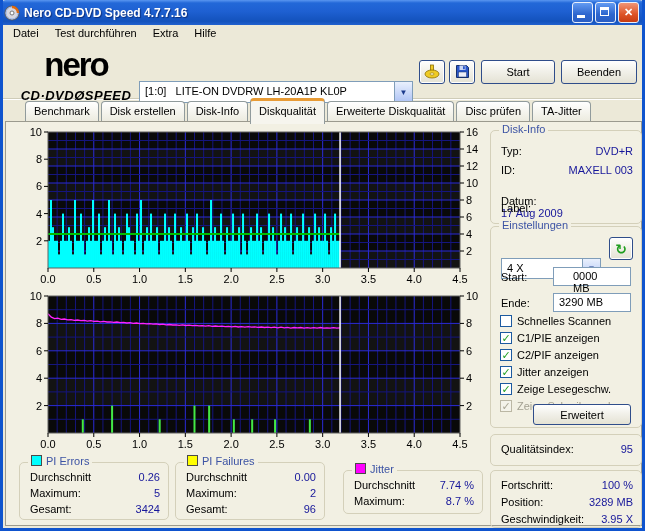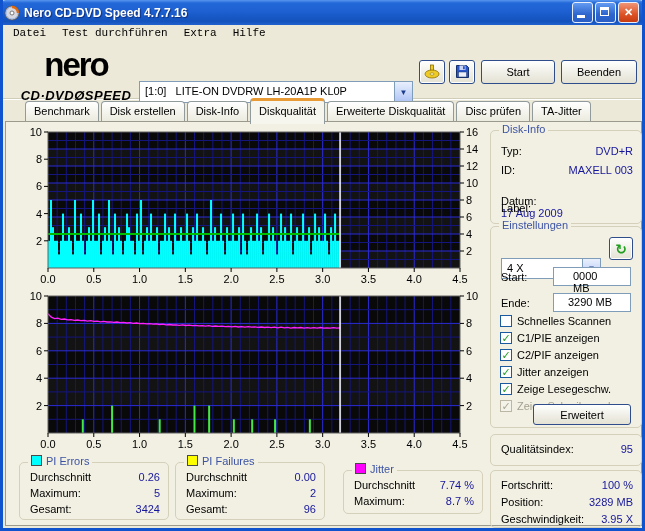--- a/index.html
+++ b/index.html
@@ -14,21 +14,21 @@
     white-space:nowrap;overflow:hidden;}
   .appicon{width:16px;height:16px;display:inline-block;}
   .winbtns{display:flex;gap:2px;margin-right:2px;}
   .wbtn{width:21px;height:21px;border-radius:3px;border:1px solid #E9F0FC;box-sizing:border-box;
     background:linear-gradient(180deg,#639BF2,#2E66CE 60%,#2A5EC4);color:#fff;display:flex;align-items:center;justify-content:center;
     font-size:11px;font-weight:bold;position:relative;}
   .wbtn.close{background:linear-gradient(180deg,#F09576,#DD5326 60%,#C73C12);}
   .wbtn.min::after{content:"";position:absolute;left:4px;bottom:4px;width:8px;height:3px;background:#fff;}
   .wbtn.max::after{content:"";position:absolute;left:4px;top:4px;width:9px;height:9px;border:1px solid #fff;border-top:3px solid #fff;box-sizing:border-box;}
   
-  .menubar{position:absolute;left:0;top:22px;width:639px;height:21px;display:flex;align-items:center;padding-left:2px;font-family:Liberation Mono, monospace;}
+  .menubar{position:absolute;left:0;top:22px;width:639px;height:21px;display:flex;align-items:center;padding-left:2px;}
   .menu-item{padding:3px 8px;}
   
   .header{position:absolute;left:0;top:43px;width:639px;height:55px;border-bottom:1px solid #cfccb8;box-shadow:0 1px 0 #fff;}
   .logo{position:absolute;left:12px;top:5px;width:122px;text-align:center;line-height:1;}
   .logo .l1{font-size:33px;font-weight:bold;letter-spacing:-2px;}
   .logo .l2{font-size:13px;font-weight:bold;font-style:italic;letter-spacing:0.5px;margin-top:8px;}
   .combo{position:absolute;display:flex;background:#fff;border:1px solid #7F9DB9;box-sizing:border-box;align-items:stretch;margin-top:20px;}
   .combo .ctxt{flex:1;padding:3px 5px;white-space:pre;overflow:hidden;}
   .combo .cbtn{width:17px;background:linear-gradient(180deg,#E9F0FD,#AFC4F5);border-left:1px solid #7F9DB9;
     display:flex;align-items:center;justify-content:center;color:#1A3A8C;font-size:8px;}
@@ -532,21 +532,21 @@
     <div class="combo" style="left:10px;top:11px;width:100px;height:21px;">
       <span class="ctxt">4 X</span>
       <span class="cbtn">▼</span>
     </div>
     <div class="btn toolb" style="left:118px;top:10px;width:24px;height:23px;">
       <span style="color:#1F9E1F;font-size:14px;font-weight:bold;font-family:'DejaVu Sans',sans-serif;">↻</span>
     </div>
     <span style="position:absolute;left:10px;top:44px;">Start:</span>
     <div style="position:absolute;left:62px;top:40px;width:78px;height:19px;background:#fff;border:1px solid #7F9DB9;box-sizing:border-box;padding:2px 19px;">0000 MB</div>
     <span style="position:absolute;left:10px;top:70px;">Ende:</span>
-    <div style="position:absolute;left:62px;top:66px;width:78px;height:19px;background:#fff;border:1px solid #7F9DB9;box-sizing:border-box;padding:2px 14px;">3290 MB</div>
+    <div style="position:absolute;left:62px;top:66px;width:78px;height:19px;background:#fff;border:1px solid #7F9DB9;box-sizing:border-box;padding:2px 5px;">3290 MB</div>
     <div id="checkboxes">
         <div class="cb-row" style="top: 88px;">
           <div class="cb-box"></div>
           <div class="cb-label">Schnelles Scannen</div>
         </div>
         <div class="cb-row" style="top: 105px;">
           <div class="cb-box">✓</div>
           <div class="cb-label">C1/PIE anzeigen</div>
         </div>
         <div class="cb-row" style="top: 122px;">

